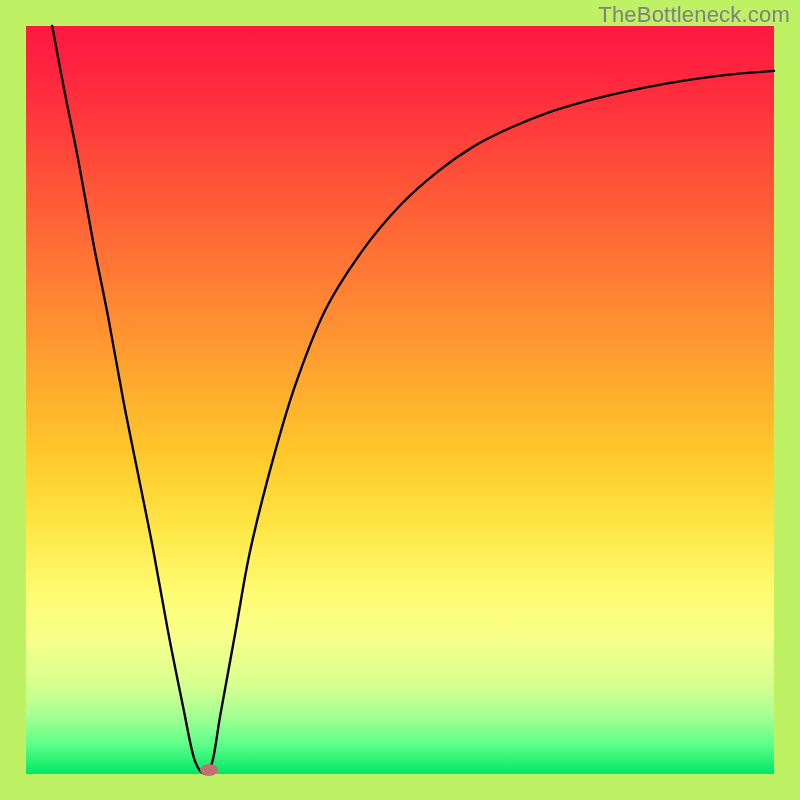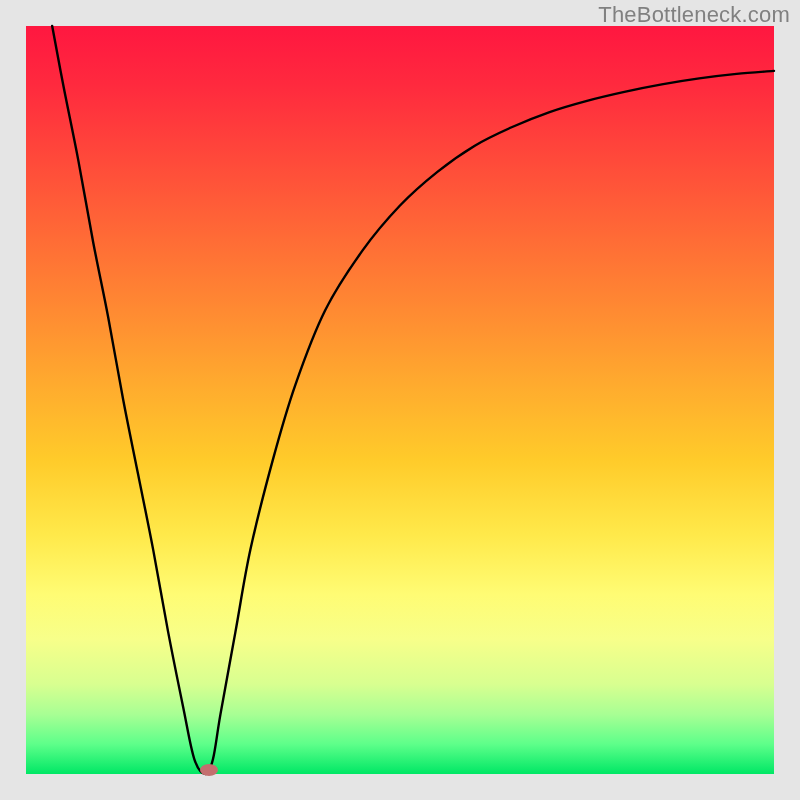--- a/index.html
+++ b/index.html
@@ -10,21 +10,21 @@
     background: #000;
     overflow: hidden;
     font-family: Arial, Helvetica, sans-serif;
   }
   .frame {
     position: absolute;
     top: 0;
     left: 0;
     width: 800px;
     height: 800px;
-    background: #e5e5e5;
+    background: #bef264;
   }
   .plot {
     position: absolute;
     top: 26px;
     left: 26px;
     width: 748px;
     height: 748px;
     
     background: linear-gradient(to bottom,
       #ff1740 0%,

